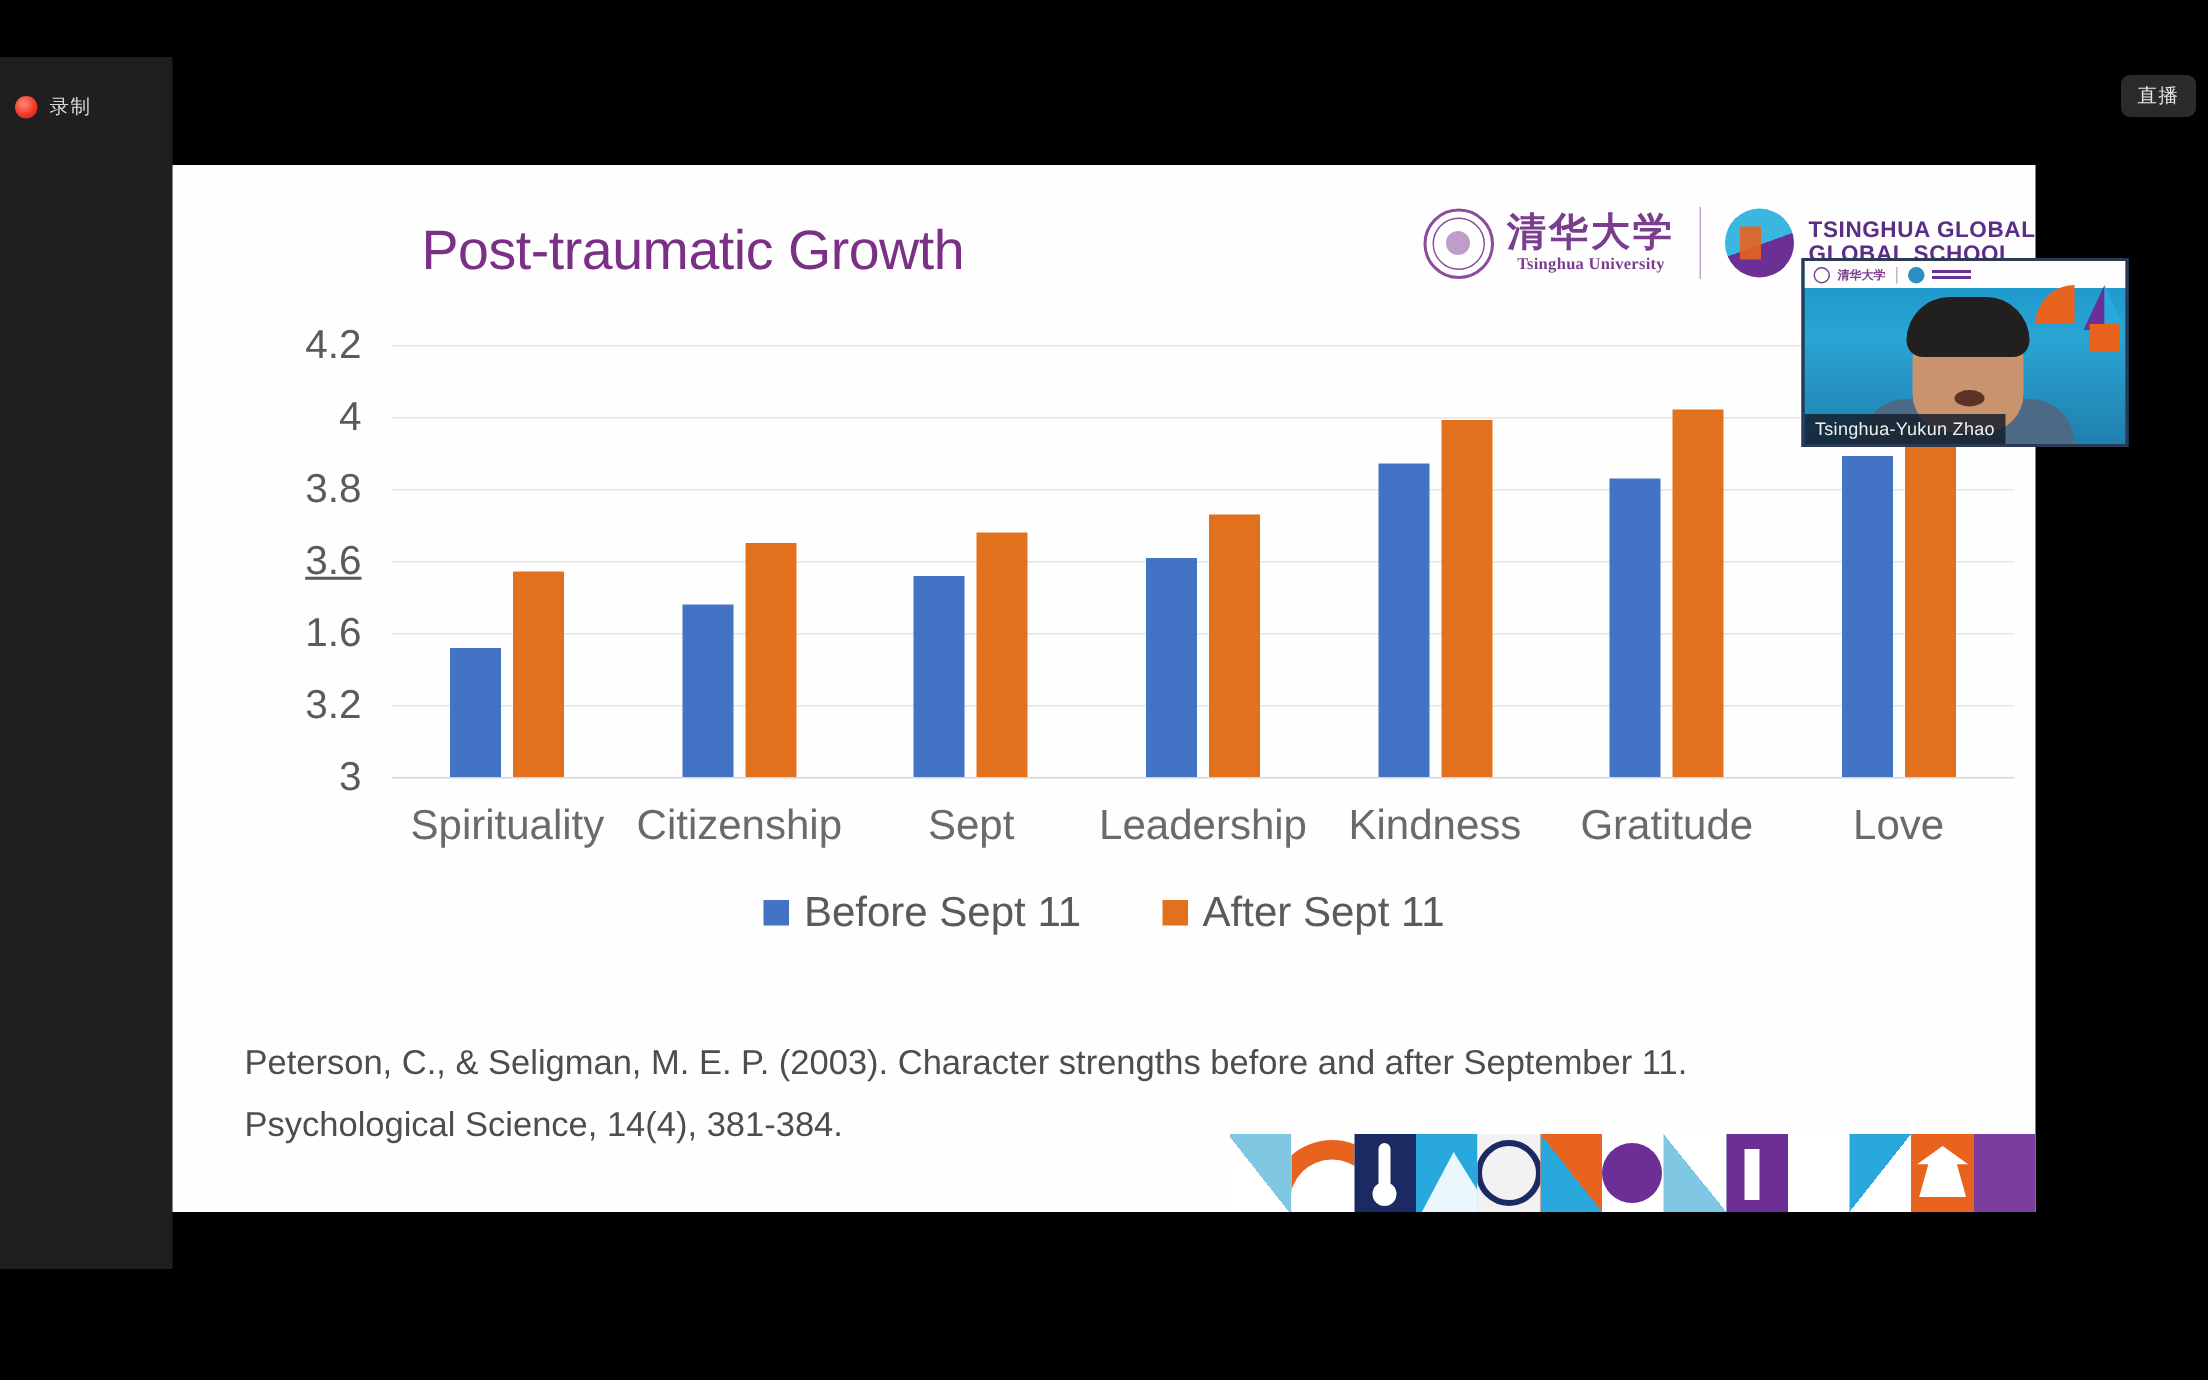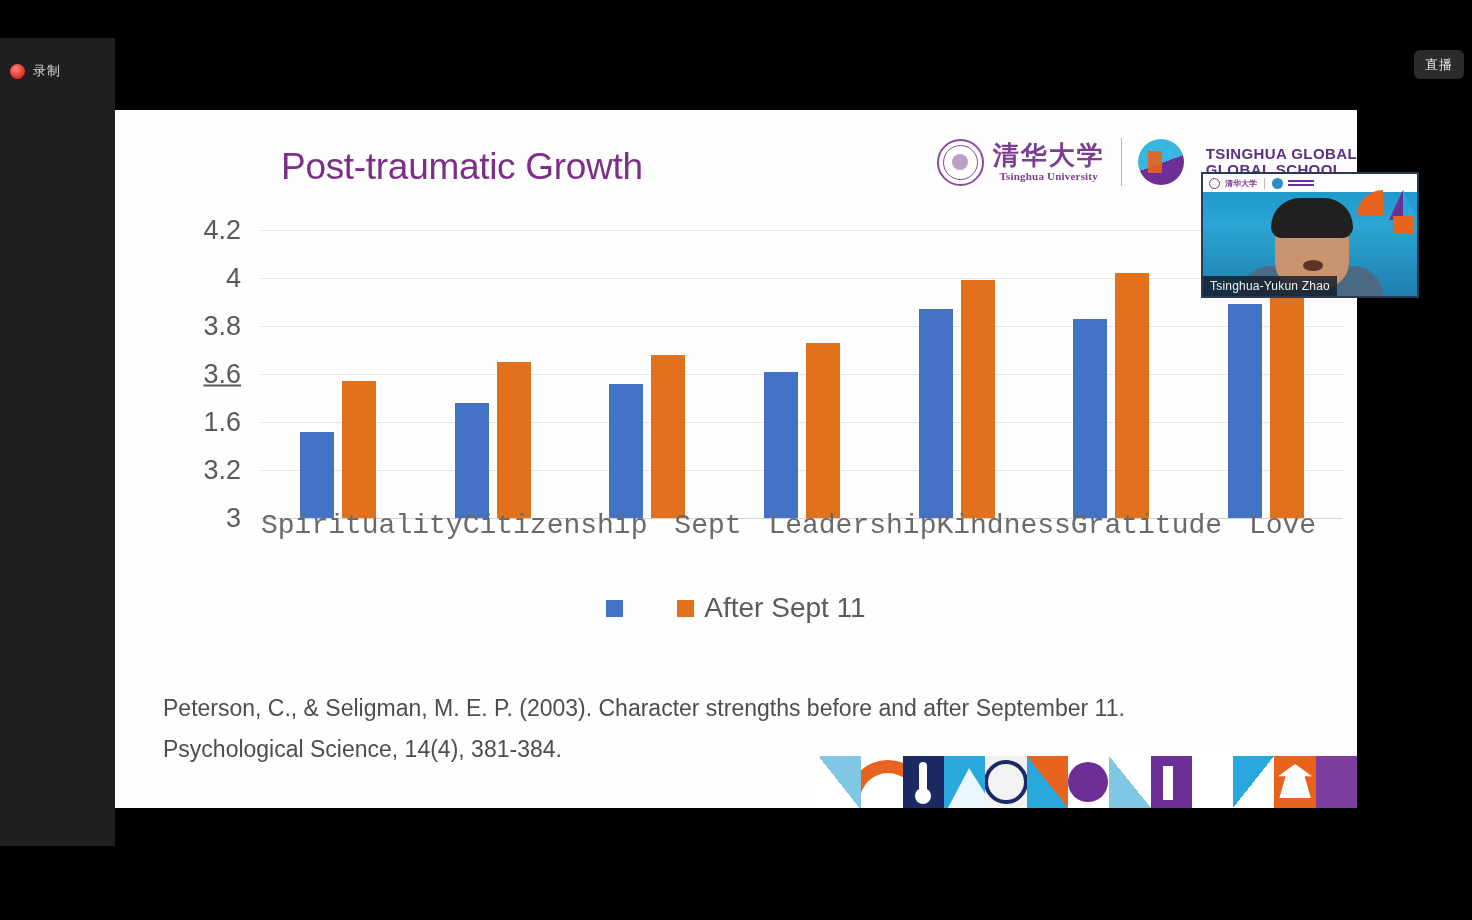--- a/index.html
+++ b/index.html
@@ -39,21 +39,21 @@
               border:1px solid #8a4c9c; }
   .thu-seal::before { content:""; position:absolute; left:50%; top:50%;
               transform:translate(-50%,-50%); width:16px; height:16px;
               border-radius:50%; background:#8a4c9c; opacity:.55; }
   .thu-wordmark { display:flex; flex-direction:column; align-items:center; gap:2px; }
   .thu-cn { font-family:"DejaVu Serif", serif; font-size:26px; color:#7b3e8f;
             font-weight:700; letter-spacing:2px; line-height:1; }
   .thu-en { font-family:Liberation Serif, serif; font-size:11px; color:#7b3e8f;
             font-weight:700; letter-spacing:.2px; }
   .logo-div { width:1px; height:48px; background:#c4a6cd; }
-  .logo-gss { display:flex; align-items:center; gap:22px; padding-left:16px; }
+  .logo-gss { display:flex; align-items:center; gap:10px; padding-left:16px; }
   .gss-mark { width:46px; height:46px; border-radius:50%;
               background:linear-gradient(160deg,#39b7e0 0%,#39b7e0 52%,#6c2f95 52%,#6c2f95 100%);
               position:relative; overflow:hidden; }
   .gss-mark::after { content:""; position:absolute; left:10px; top:12px;
               width:14px; height:22px; background:#e8641e; opacity:.9; }
   .gss-txt { font-size:15px; font-weight:700; color:#5c2d86; line-height:1.1;
              letter-spacing:.4px; }
 
   
   .chart { position:absolute; left:60px; top:120px; width:1180px; height:330px; }
@@ -64,22 +64,22 @@
   .gridline { position:absolute; left:0; right:0; height:1px; background:#e6e6e6; }
   .gridline.base { background:#d5d5d5; }
   .groups { position:absolute; left:0; right:0; top:0; bottom:0;
             display:flex; }
   .group { flex:1; position:relative; display:flex; justify-content:center;
            align-items:flex-end; gap:8px; height:100%; }
   .bar { width:34px; }
   .bar.before { background:#4472c4; }
   .bar.after  { background:#e2711d; }
 
-  .x-labels { position:absolute; left:86px; right:12px; top:280px;
-              display:flex;font-family:Liberation Mono, monospace; }
+  .x-labels { position:absolute; left:86px; right:12px; top:304px;
+              display:flex; }
   .x-label { flex:1; text-align:center; font-size:28px; color:#6a6a6a;
              white-space:nowrap; }
 
   
   .legend { position:absolute; left:0; right:0; top:482px;
             display:flex; justify-content:center; align-items:center; gap:54px; }
   .legend-item { display:flex; align-items:center; gap:10px; }
   .swatch { width:17px; height:17px; }
   .swatch.before { background:#4472c4; }
   .swatch.after  { background:#e2711d; }
@@ -273,20 +273,21 @@
           <div class="x-label">Leadership</div>
           <div class="x-label">Kindness</div>
           <div class="x-label">Gratitude</div>
           <div class="x-label">Love</div>
         </div>
     </div>
 
     <div class="legend" id="legend">
         <div class="legend-item">
           <span class="swatch before" style="background: rgb(68, 114, 196);"></span>
+          <span class="legend-label">Before Sept 11</span>
         </div>
         <div class="legend-item">
           <span class="swatch after" style="background: rgb(226, 113, 29);"></span>
           <span class="legend-label">After Sept 11</span>
         </div>
       </div>
 
     <div class="citation">Peterson, C., &amp; Seligman, M. E. P. (2003). Character strengths before and after September 11. Psychological Science, 14(4), 381-384.</div>
 
     <div class="banner">

